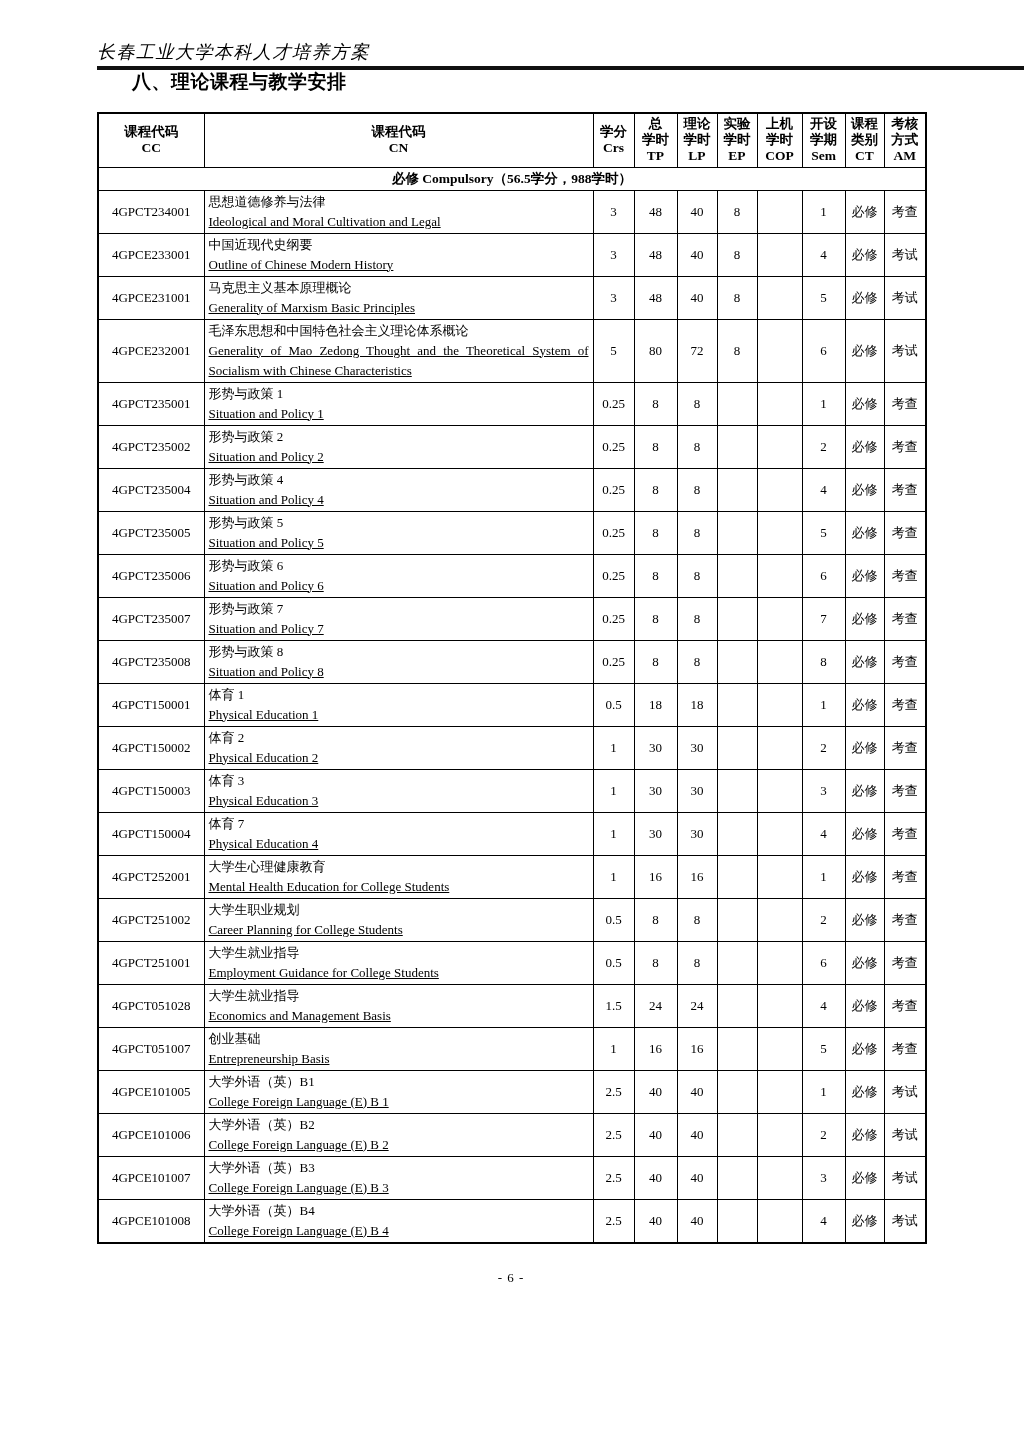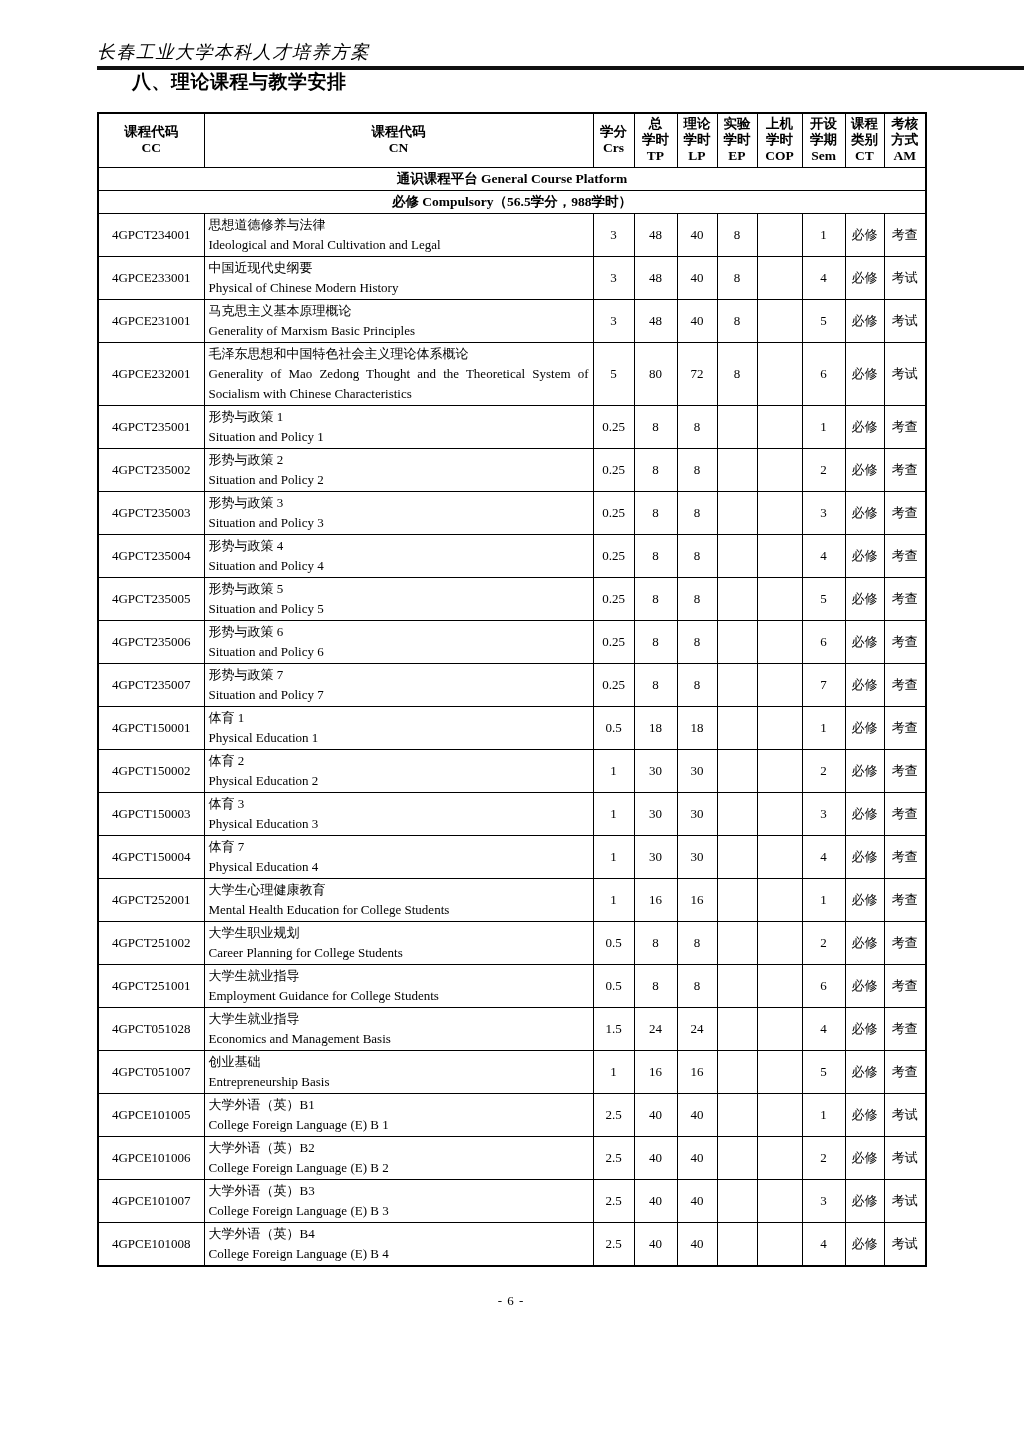--- a/index.html
+++ b/index.html
@@ -64,21 +64,21 @@
     font-weight: bold;
     text-align: center;
     font-size: 13.5px;
     line-height: 16px;
   }
   tr.course-row { height: 42px; }
   td.code { text-align: center; padding: 0 1px; }
   td.num  { text-align: center; padding: 0 1px; }
   td.name { text-align: left; padding: 1px 4px; }
   td.name .zh { line-height: 20px; }
-  td.name .en { line-height: 20px; text-align: justify; }
+  td.name .en { line-height: 20px; text-align: justify; text-decoration: underline; }
   .page-footer {
     width: 828px;
     margin-left: 97px;
     margin-top: 26px;
     text-align: center;
     font-size: 13px;
     letter-spacing: 1px;
   }
 </style>
 </head>
@@ -149,23 +149,20 @@
           <div>CT</div>
         </th>
         <th>
           <div>考核</div>
           <div>方式</div>
           <div>AM</div>
         </th>
       </tr>
     </thead>
     <tbody>
-      <tr class="platform-row">
-        <td colspan="10">通识课程平台 General Course Platform</td>
-      </tr>
       <tr class="group-row">
         <td colspan="10">必修 Compulsory（56.5学分，988学时）</td>
       </tr>
 
     <tr class="course-row">
           <td class="code">4GPCT234001</td>
           <td class="name">
             <div class="zh">思想道德修养与法律</div>
             <div class="en">Ideological and Moral Cultivation and Legal</div>
           </td>
@@ -175,21 +172,21 @@
           <td class="num">8</td>
           <td class="num"></td>
           <td class="num">1</td>
           <td class="num">必修</td>
           <td class="num">考查</td>
         </tr>
         <tr class="course-row">
           <td class="code">4GPCE233001</td>
           <td class="name">
             <div class="zh">中国近现代史纲要</div>
-            <div class="en">Physical of Chinese Modern History</div>
+            <div class="en">Outline of Chinese Modern History</div>
           </td>
           <td class="num">3</td>
           <td class="num">48</td>
           <td class="num">40</td>
           <td class="num">8</td>
           <td class="num"></td>
           <td class="num">4</td>
           <td class="num">必修</td>
           <td class="num">考试</td>
         </tr>
@@ -247,35 +244,20 @@
           <td class="num">0.25</td>
           <td class="num">8</td>
           <td class="num">8</td>
           <td class="num"></td>
           <td class="num"></td>
           <td class="num">2</td>
           <td class="num">必修</td>
           <td class="num">考查</td>
         </tr>
         <tr class="course-row">
-          <td class="code">4GPCT235003</td>
-          <td class="name">
-            <div class="zh">形势与政策 3</div>
-            <div class="en">Situation and Policy 3</div>
-          </td>
-          <td class="num">0.25</td>
-          <td class="num">8</td>
-          <td class="num">8</td>
-          <td class="num"></td>
-          <td class="num"></td>
-          <td class="num">3</td>
-          <td class="num">必修</td>
-          <td class="num">考查</td>
-        </tr>
-        <tr class="course-row">
           <td class="code">4GPCT235004</td>
           <td class="name">
             <div class="zh">形势与政策 4</div>
             <div class="en">Situation and Policy 4</div>
           </td>
           <td class="num">0.25</td>
           <td class="num">8</td>
           <td class="num">8</td>
           <td class="num"></td>
           <td class="num"></td>
@@ -318,20 +300,35 @@
           <td class="name">
             <div class="zh">形势与政策 7</div>
             <div class="en">Situation and Policy 7</div>
           </td>
           <td class="num">0.25</td>
           <td class="num">8</td>
           <td class="num">8</td>
           <td class="num"></td>
           <td class="num"></td>
           <td class="num">7</td>
+          <td class="num">必修</td>
+          <td class="num">考查</td>
+        </tr>
+        <tr class="course-row">
+          <td class="code">4GPCT235008</td>
+          <td class="name">
+            <div class="zh">形势与政策 8</div>
+            <div class="en">Situation and Policy 8</div>
+          </td>
+          <td class="num">0.25</td>
+          <td class="num">8</td>
+          <td class="num">8</td>
+          <td class="num"></td>
+          <td class="num"></td>
+          <td class="num">8</td>
           <td class="num">必修</td>
           <td class="num">考查</td>
         </tr>
         <tr class="course-row">
           <td class="code">4GPCT150001</td>
           <td class="name">
             <div class="zh">体育 1</div>
             <div class="en">Physical Education 1</div>
           </td>
           <td class="num">0.5</td>

